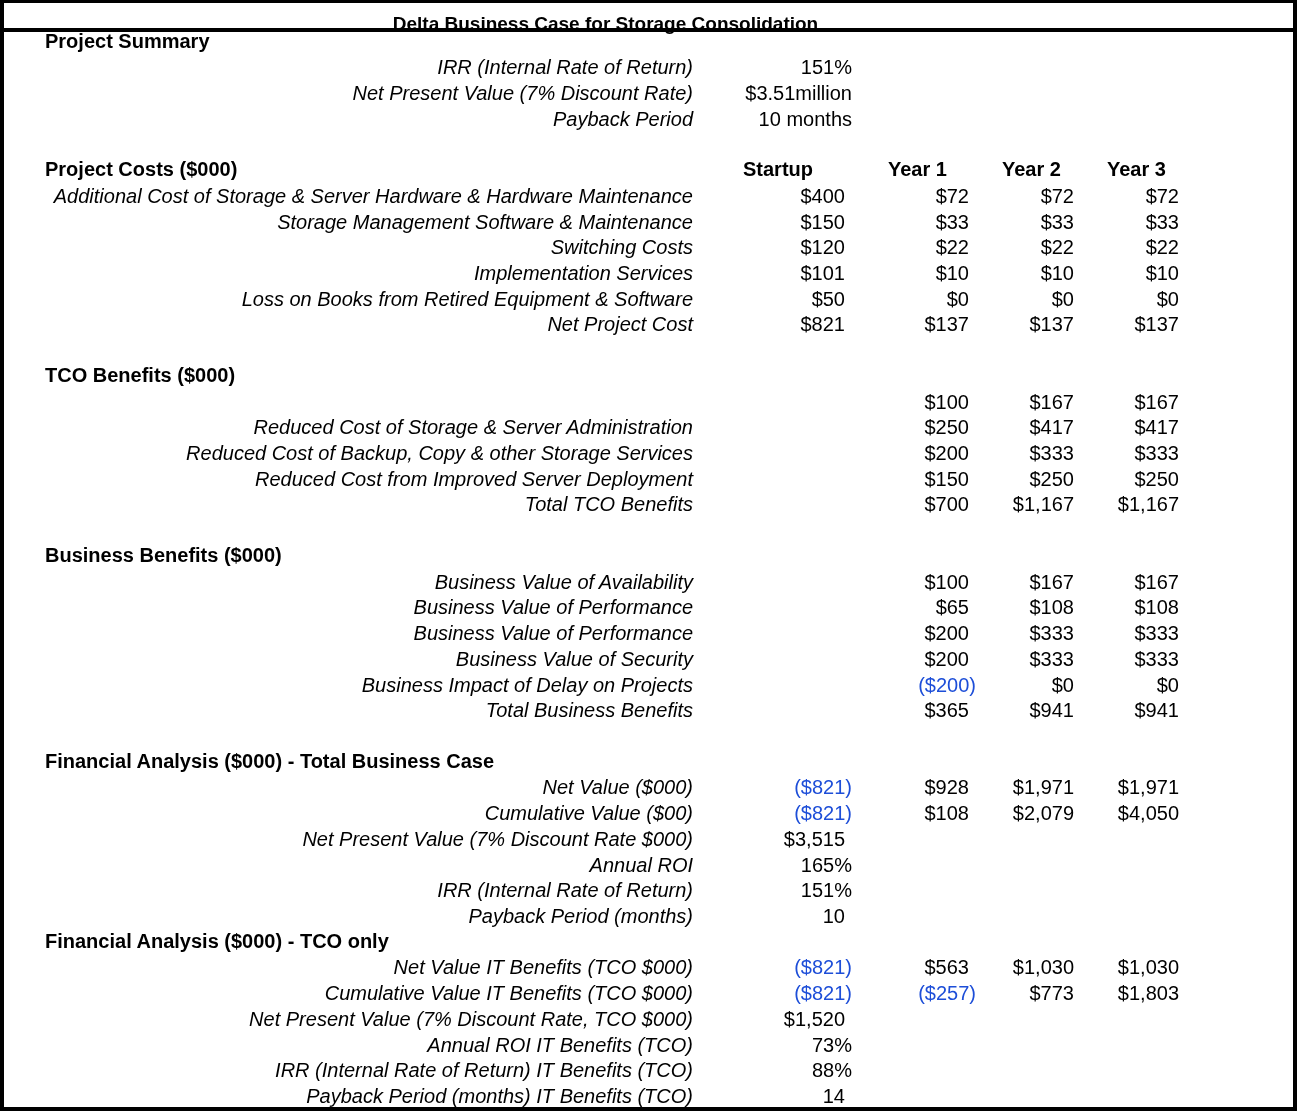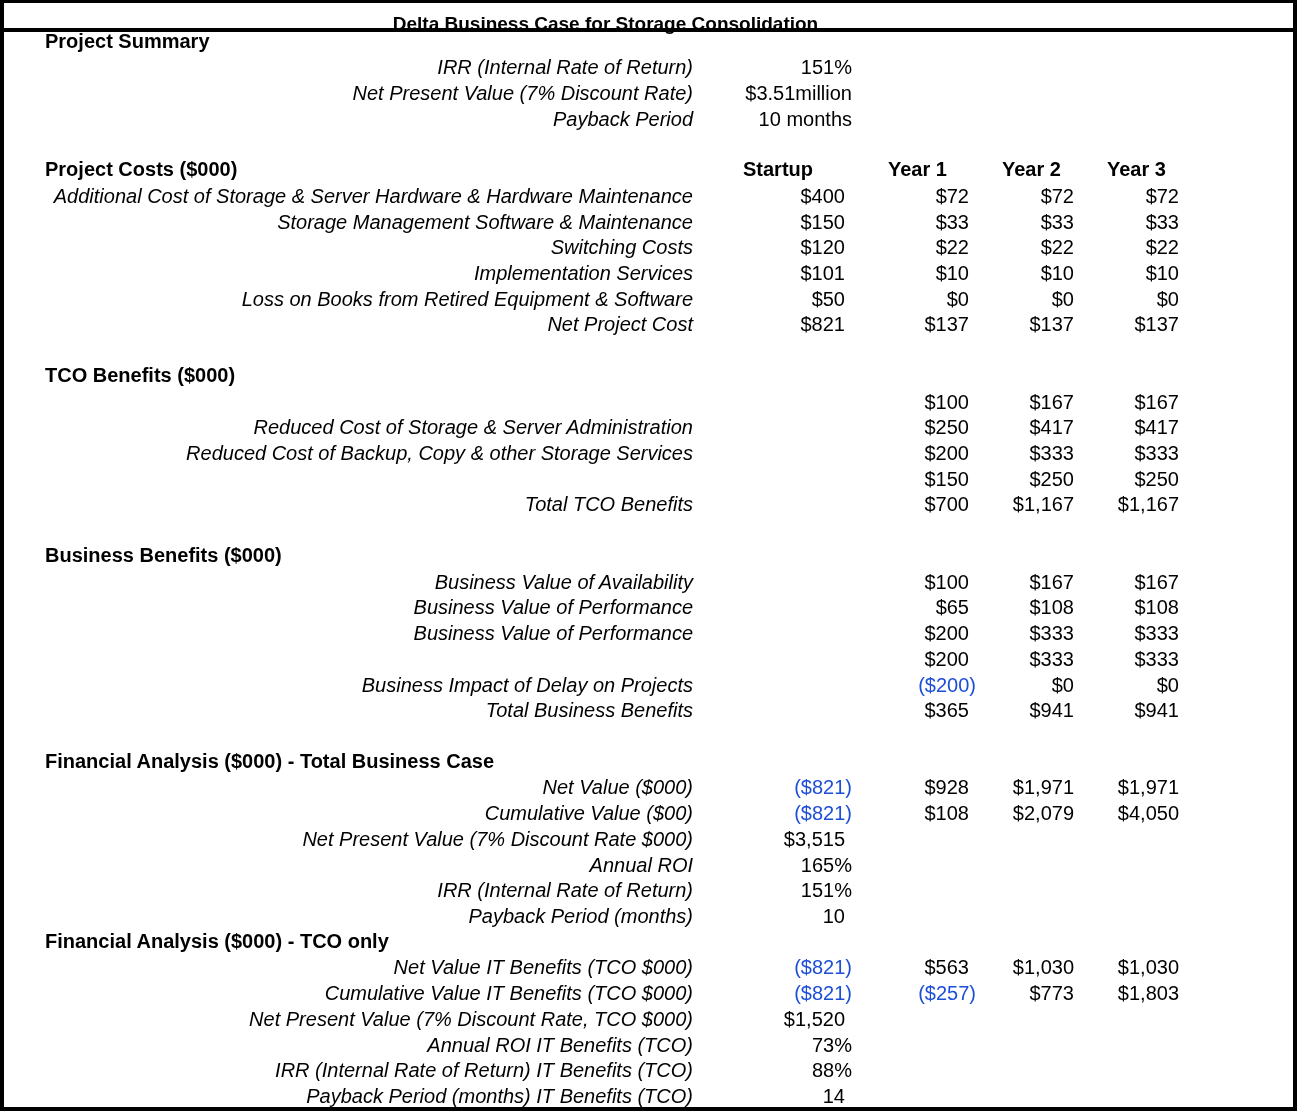--- a/index.html
+++ b/index.html
@@ -112,20 +112,21 @@
     <span class="c c2">$417</span>
     <span class="c c3">$417</span>
   </div>
 <div class="row" style="top:440px">
     <span class="lbl">Reduced Cost of Backup, Copy &amp; other Storage Services</span>
     <span class="c c1">$200</span>
     <span class="c c2">$333</span>
     <span class="c c3">$333</span>
   </div>
 <div class="row" style="top:466px">
+    <span class="lbl">Reduced Cost from Improved Server Deployment</span>
     <span class="c c1">$150</span>
     <span class="c c2">$250</span>
     <span class="c c3">$250</span>
   </div>
 <div class="row" style="top:491px">
     <span class="lbl">Total TCO Benefits</span>
     <span class="c c1">$700</span>
     <span class="c c2">$1,167</span>
     <span class="c c3">$1,167</span>
   </div>
@@ -145,20 +146,21 @@
     <span class="c c2">$108</span>
     <span class="c c3">$108</span>
   </div>
 <div class="row" style="top:620px">
     <span class="lbl">Business Value of Performance</span>
     <span class="c c1">$200</span>
     <span class="c c2">$333</span>
     <span class="c c3">$333</span>
   </div>
 <div class="row" style="top:646px">
+    <span class="lbl">Business Value of Security</span>
     <span class="c c1">$200</span>
     <span class="c c2">$333</span>
     <span class="c c3">$333</span>
   </div>
 <div class="row" style="top:672px">
     <span class="lbl">Business Impact of Delay on Projects</span>
     <span class="c c1n neg">($200)</span>
     <span class="c c2">$0</span>
     <span class="c c3">$0</span>
   </div>

